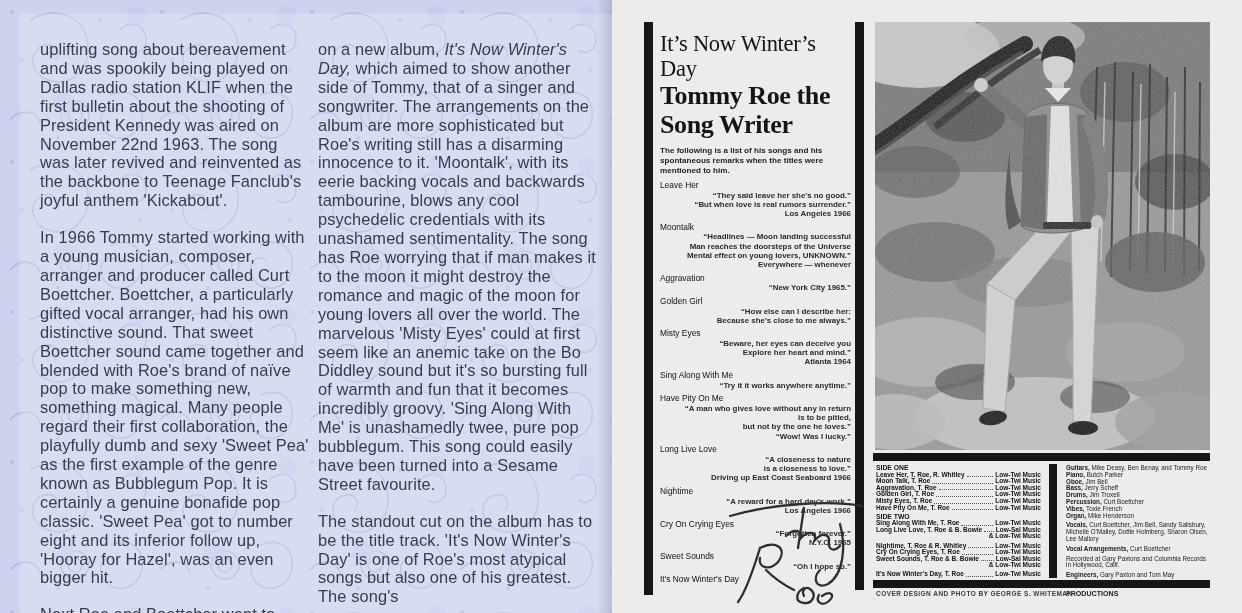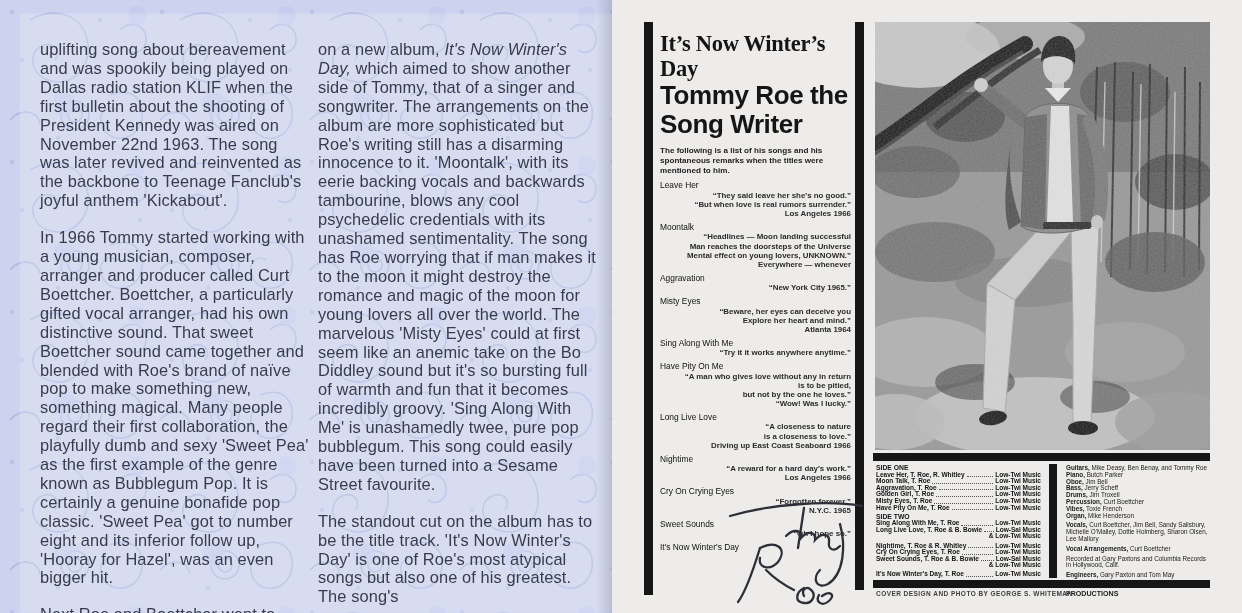--- a/index.html
+++ b/index.html
@@ -20,22 +20,22 @@
 
   
   .right-page{position:absolute;left:612px;top:0;width:630px;height:613px;background:#edecea;}
   .vbar,.hbar{position:absolute;background:#161616;}
   .vbar1{left:644px;top:22px;width:9px;height:573px;}
   .vbar2{left:855px;top:22px;width:9px;height:568px;}
   .hbar-top{left:873px;top:453px;width:337px;height:8px;}
   .hbar-bottom{left:873px;top:580px;width:337px;height:8px;}
 
   .songwriter-col{position:absolute;left:660px;top:31px;width:191px;color:#151515;}
-  .album-title{font-family:"Liberation Serif",serif;font-weight:700;font-size:22.5px;line-height:25px;margin:0;letter-spacing:-.3px;}
-  .album-subtitle{font-family:Liberation Sans, sans-serif;font-weight:700;font-size:26px;line-height:29px;margin:0 0 7px 0;letter-spacing:-.4px;}
+  .album-title{font-family:"Liberation Serif",serif;font-weight:400;font-size:22.5px;line-height:25px;margin:0;letter-spacing:-.3px;}
+  .album-subtitle{font-family:Liberation Serif, serif;font-weight:700;font-size:26px;line-height:29px;margin:0 0 7px 0;letter-spacing:-.4px;}
   .intro-para{font-size:8.1px;font-weight:700;line-height:10px;margin:0 0 5px 0;color:#222;}
   .song-entry{margin-bottom:4.5px;}
   .song-title{font-size:8.4px;font-weight:400;color:#111;line-height:9.6px;}
   .song-line{font-size:7.9px;font-weight:700;color:#2b2b2b;line-height:9.2px;padding-left:2px;text-align:right;}
 
   .signature-svg{position:absolute;left:716px;top:490px;}
 
   .photo{position:absolute;left:875px;top:22px;width:335px;height:428px;}
 
   .tracklist{position:absolute;left:876px;top:464px;width:165px;color:#131313;}
@@ -123,20 +123,25 @@
         <div class="song-entry">
           <div class="song-title">Moontalk</div>
           <div class="song-line">“Headlines — Moon landing successful</div>
           <div class="song-line">Man reaches the doorsteps of the Universe</div>
           <div class="song-line">Mental effect on young lovers, UNKNOWN.”</div>
           <div class="song-line">Everywhere — whenever</div>
         </div>
         <div class="song-entry">
           <div class="song-title">Aggravation</div>
           <div class="song-line">“New York City 1965.”</div>
+        </div>
+        <div class="song-entry">
+          <div class="song-title">Golden Girl</div>
+          <div class="song-line">“How else can I describe her:</div>
+          <div class="song-line">Because she's close to me always.”</div>
         </div>
         <div class="song-entry">
           <div class="song-title">Misty Eyes</div>
           <div class="song-line">“Beware, her eyes can deceive you</div>
           <div class="song-line">Explore her heart and mind.”</div>
           <div class="song-line">Atlanta 1964</div>
         </div>
         <div class="song-entry">
           <div class="song-title">Sing Along With Me</div>
           <div class="song-line">“Try it it works anywhere anytime.”</div>

